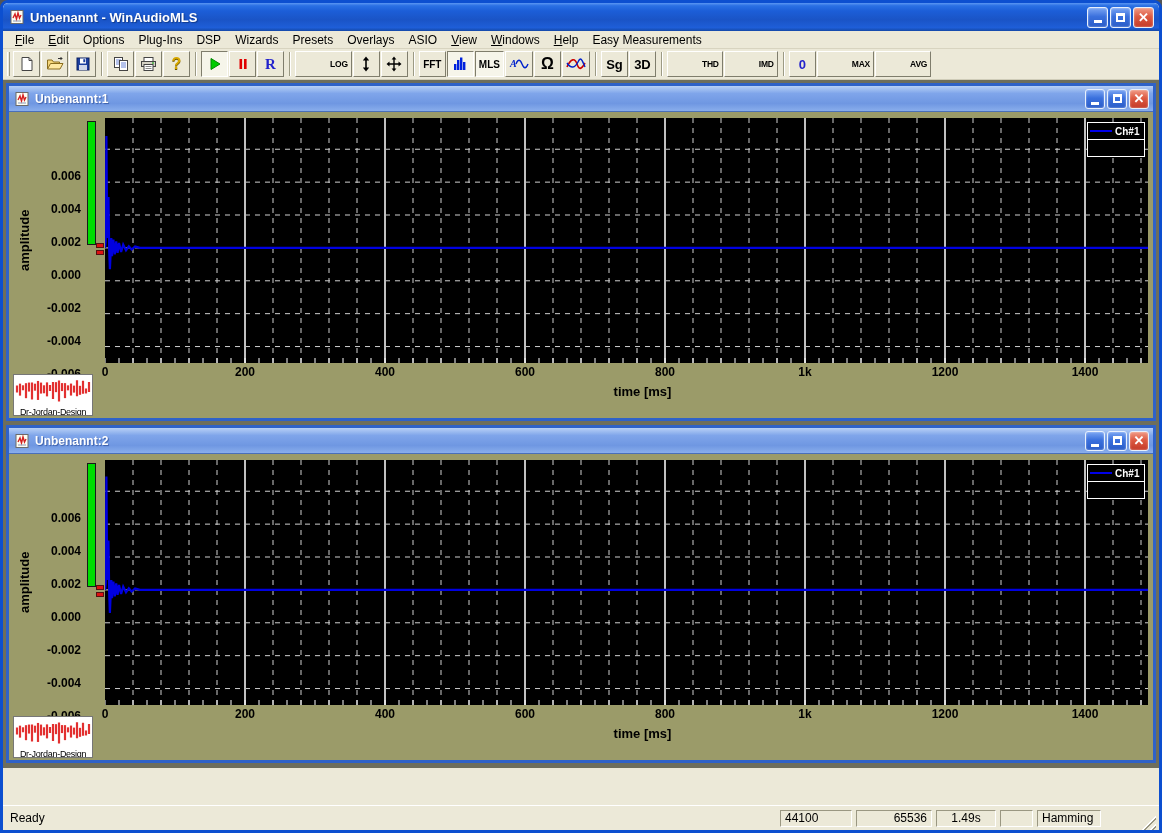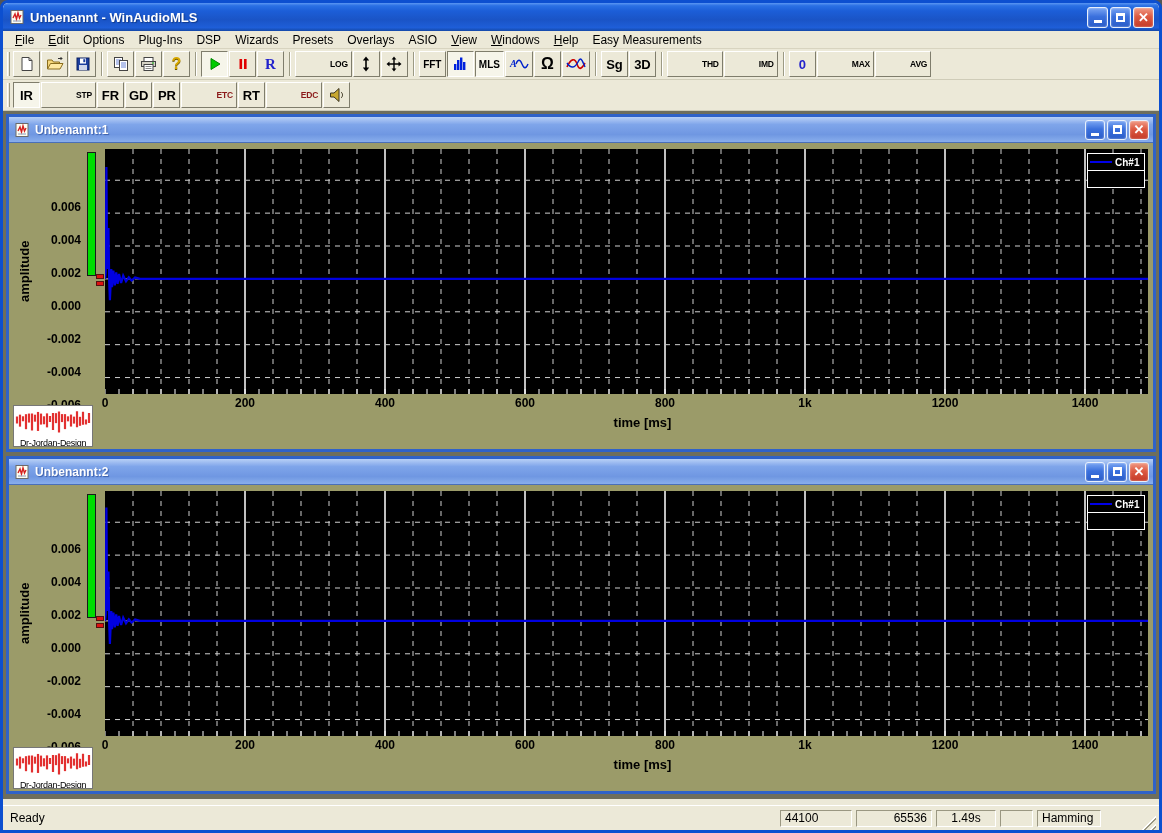--- a/index.html
+++ b/index.html
@@ -252,37 +252,20 @@
       <span class="tsep"></span>
       <div class="tbtn big">Sg</div>
       <div class="tbtn big">3D</div>
       <span class="tsep"></span>
       <div class="tbtn tiny">THD</div>
       <div class="tbtn tiny">IMD</div>
       <span class="tsep"></span>
       <div class="tbtn blue-zero">0</div>
       <div class="tbtn tiny">MAX</div>
       <div class="tbtn tiny">AVG</div>
-    </div>
-  <div class="toolbar" id="toolbar2">
-      <span class="gripper"></span>
-      <div class="tbtn pressed big">IR</div>
-      <div class="tbtn tiny">STP</div>
-      <div class="tbtn big">FR</div>
-      <div class="tbtn big">GD</div>
-      <div class="tbtn big">PR</div>
-      <div class="tbtn tiny darkred">ETC</div>
-      <div class="tbtn big">RT</div>
-      <div class="tbtn tiny darkred">EDC</div>
-      <div class="tbtn">
-        <svg width="18" height="16" viewBox="0 0 18 16">
-          <path d="M2.5 6 h3.5 l5 -4.5 v13 l-5 -4.5 h-3.5 z" fill="#c8a830" stroke="#3a3420"></path>
-          <path d="M13 5 c2 1.5,2 4.5,0 6" stroke="#3a3420" fill="none"></path>
-        </svg>
-      </div>
     </div>
 
   <div class="mdi">
 
     <div class="child">
       <div class="child-titlebar">
         <span class="doc-icon"><svg width="16" height="16" viewBox="0 0 16 16">
               <rect x="2" y="1.5" width="12" height="13" fill="#fdfdf2" stroke="#6b6b6b"></rect>
               <path d="M4 9 l2 -4 1.5 5 1.5 -6 1.5 5 1.5 -3" stroke="#d42222" stroke-width="1.4" fill="none"></path>
               <path d="M4 12 h8" stroke="#8899bb" stroke-width="1"></path>

